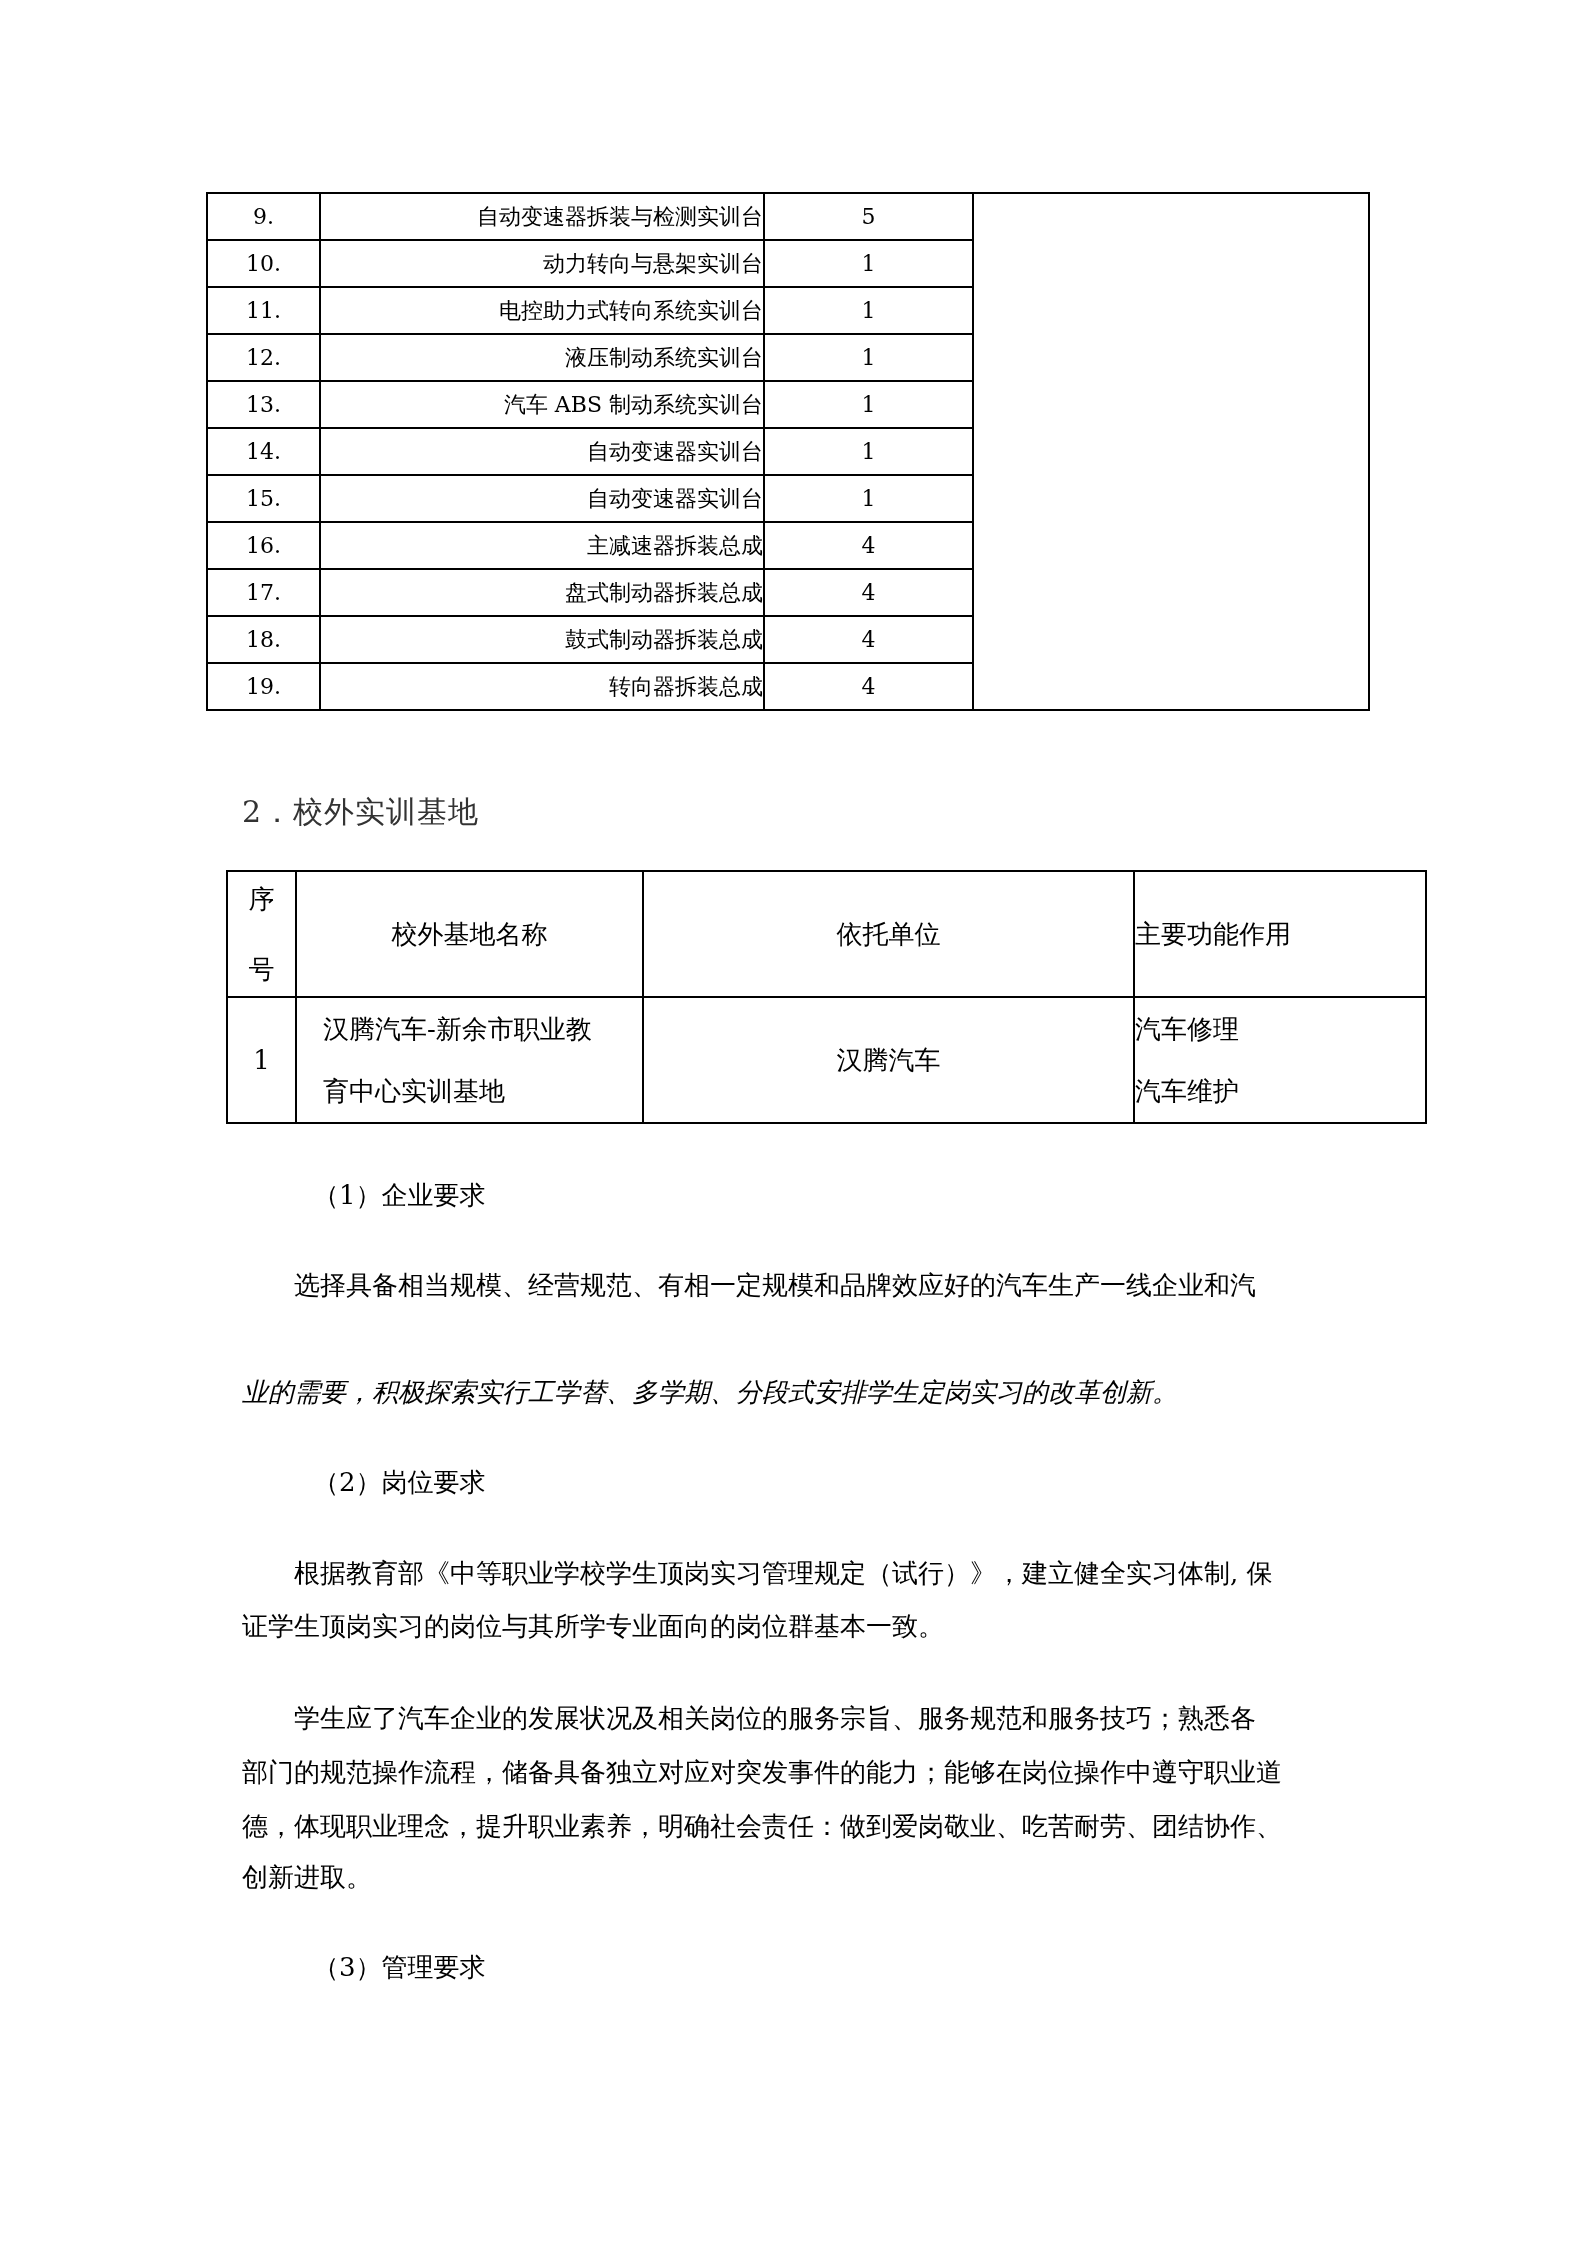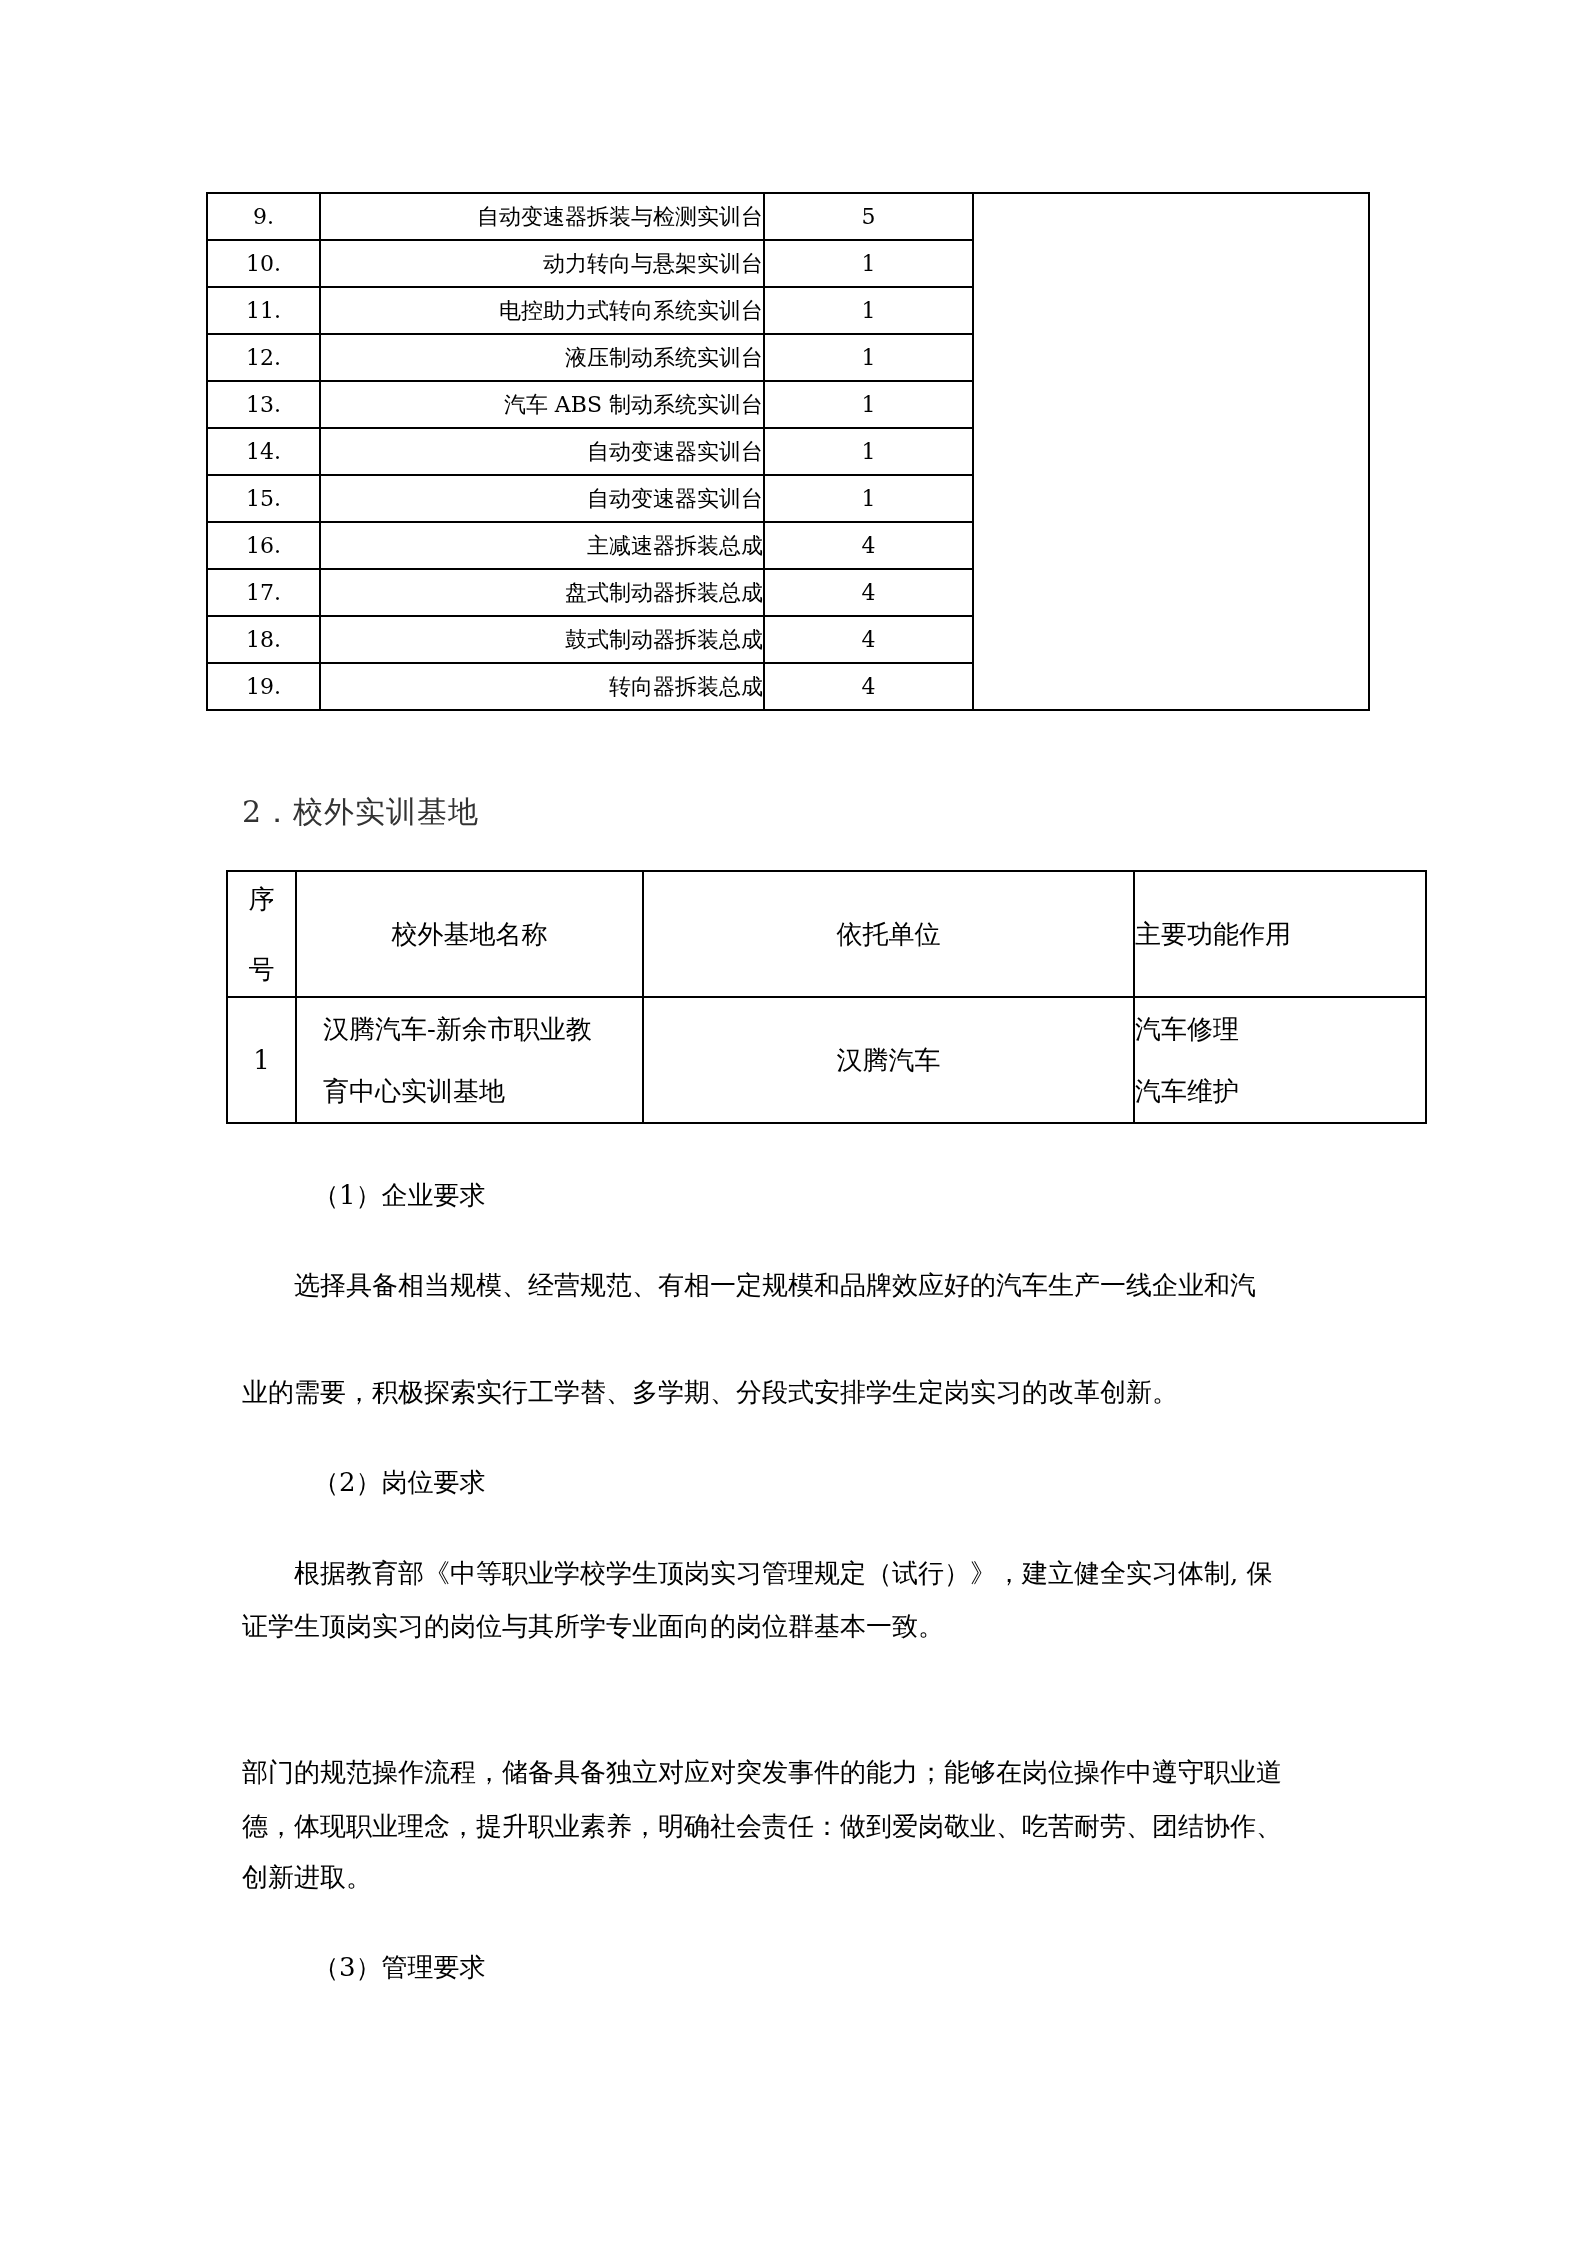--- a/index.html
+++ b/index.html
@@ -126,25 +126,26 @@
         <td class="c-func">
           <span class="stack-line">汽车修理</span>
           <span class="stack-line">汽车维护</span>
         </td>
       </tr>
     </tbody>
   </table>
 
   <div class="sub" style="top:1182px;">（1）企业要求</div>
   <div class="line" style="left:294px; top:1272px;">选择具备相当规模、经营规范、有相一定规模和品牌效应好的汽车生产一线企业和汽</div>
-  <div class="line" style="left:242px; top:1379px;">业的需要，积极探索实行工学替、多学期、分段式安排学生定岗实习的改革创新。</div>
+  <div class="line" style="left:242px; top:1379px;font-style:italic;">业的需要，积极探索实行工学替、多学期、分段式安排学生定岗实习的改革创新。</div>
 
   <div class="sub" style="top:1469px;">（2）岗位要求</div>
   <div class="line" style="left:294px; top:1560px;">根据教育部《中等职业学校学生顶岗实习管理规定（试行）》，建立健全实习体制, 保</div>
   <div class="line" style="left:242px; top:1614px;font-family:Liberation Serif, serif;">证学生顶岗实习的岗位与其所学专业面向的岗位群基本一致。</div>
 
+  <div class="line" style="left:294px; top:1705px;">学生应了汽车企业的发展状况及相关岗位的服务宗旨、服务规范和服务技巧；熟悉各</div>
   <div class="line" style="left:242px; top:1759px;">部门的规范操作流程，储备具备独立对应对突发事件的能力；能够在岗位操作中遵守职业道</div>
   <div class="line" style="left:242px; top:1813px;">德，体现职业理念，提升职业素养，明确社会责任：做到爱岗敬业、吃苦耐劳、团结协作、</div>
   <div class="line" style="left:242px; top:1864px;">创新进取。</div>
 
   <div class="sub" style="top:1954px;">（3）管理要求</div>
 
 </div>
 
 </body></html>

